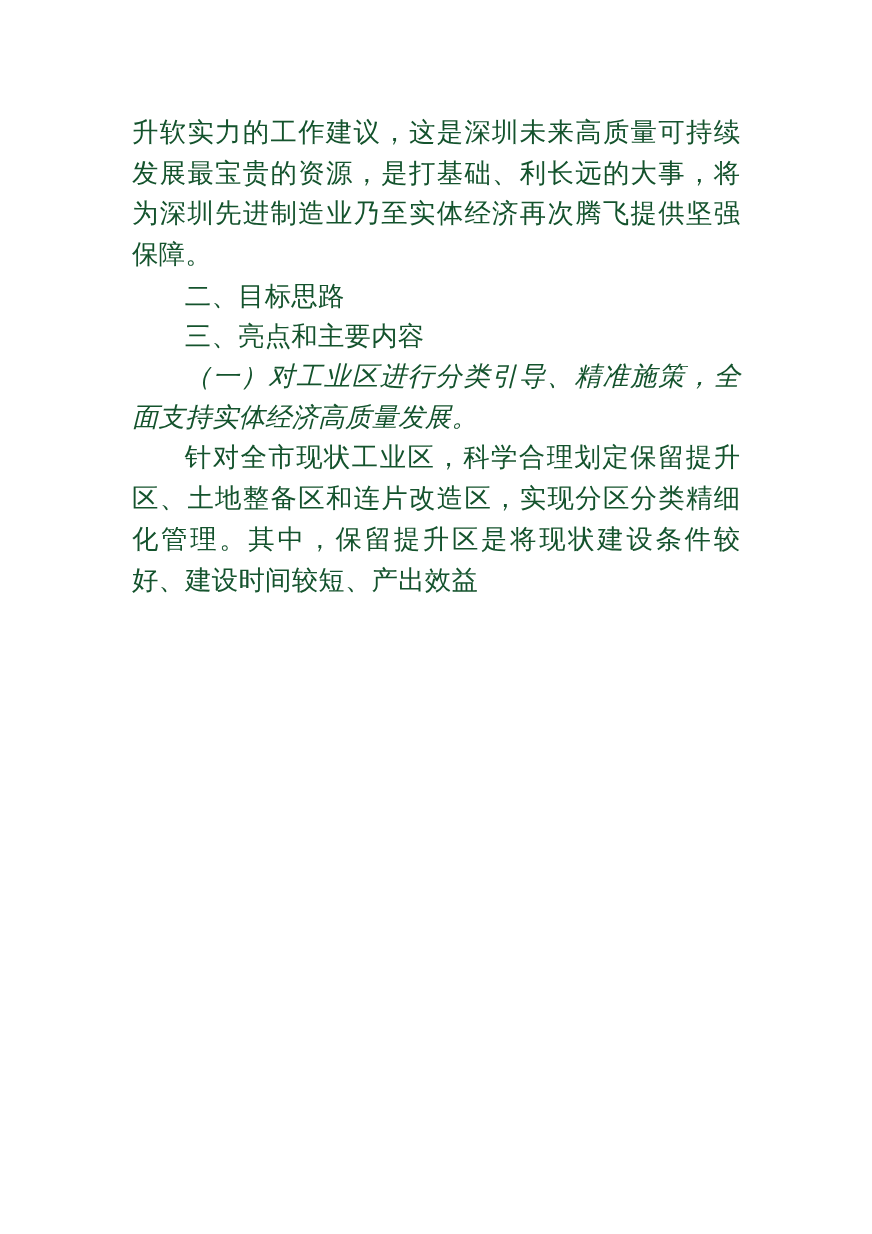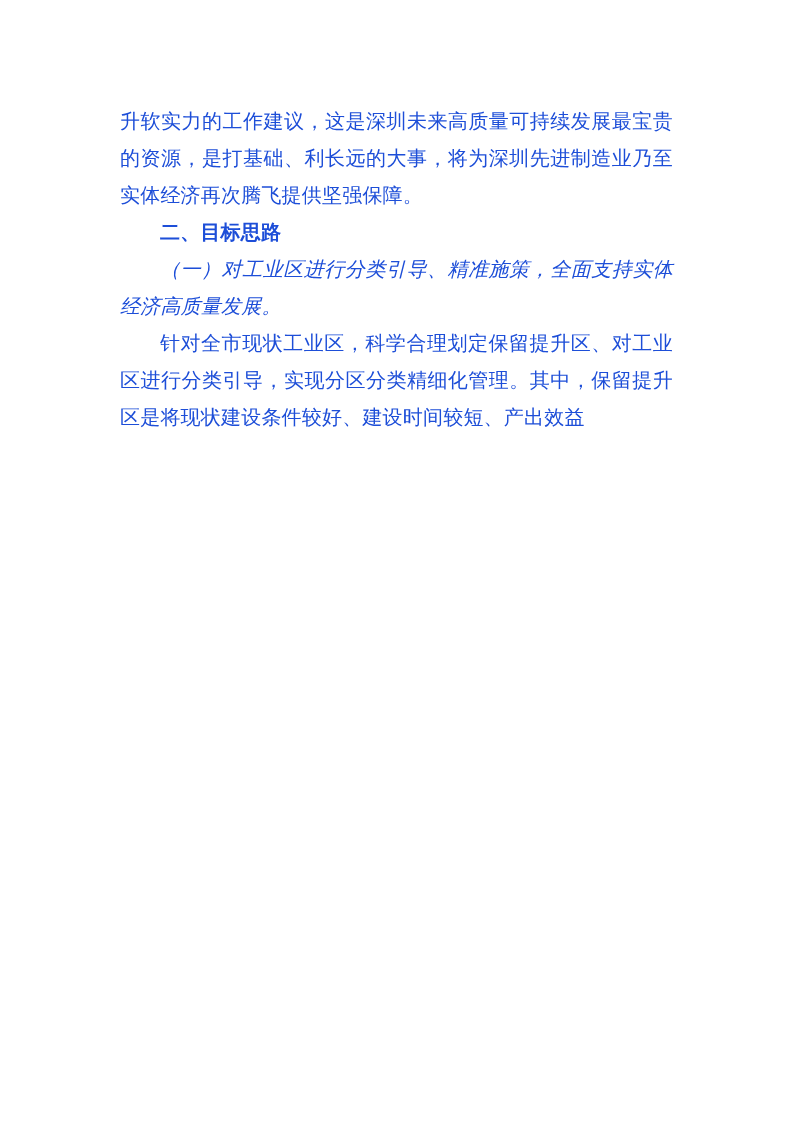--- a/index.html
+++ b/index.html
@@ -16,52 +16,53 @@
   .page {
     width: 793px;
     height: 1122px;
     background: #ffffff;
     box-sizing: border-box;
   }
   .doc-body {
     box-sizing: content-box;
     width: 553px;
     padding: 103px 61px 0 120px;
-    color: #1d4ed8;
-    font-size: 20px;
+    color: #14532d;
+    font-size: 24px;
     line-height: 37px;
     text-align: justify;
     text-justify: inter-ideograph;
     letter-spacing: 0.2px;
   }
   .doc-body p {
     margin: 0;
     padding: 0;
   }
   .para {
     font-family: "Liberation Serif", "DejaVu Serif", serif;
     text-indent: 2em;
   }
   .para.continuation {
     text-indent: 0;
   }
   .heading {
     font-family: "Liberation Sans", "DejaVu Sans", sans-serif;
-    font-weight: bold;
+    font-weight: normal;
     text-indent: 2em;
   }
   .subheading {
     font-family: Liberation Serif, serif;
     font-style: italic;
     text-indent: 2em;
   }
 </style>
 </head>
 <body>
 
 <div class="page">
   <div class="doc-body">
       <p class="para continuation">升软实力的工作建议，这是深圳未来高质量可持续发展最宝贵的资源，是打基础、利长远的大事，将为深圳先进制造业乃至实体经济再次腾飞提供坚强保障。</p>
       <p class="heading">二、目标思路</p>
+      <p class="heading">三、亮点和主要内容</p>
       <p class="subheading">（一）对工业区进行分类引导、精准施策，全面支持实体经济高质量发展。</p>
-      <p class="para">针对全市现状工业区，科学合理划定保留提升区、对工业区进行分类引导，实现分区分类精细化管理。其中，保留提升区是将现状建设条件较好、建设时间较短、产出效益</p>
+      <p class="para">针对全市现状工业区，科学合理划定保留提升区、土地整备区和连片改造区，实现分区分类精细化管理。其中，保留提升区是将现状建设条件较好、建设时间较短、产出效益</p>
     </div>
 </div>
 
 </body></html>

